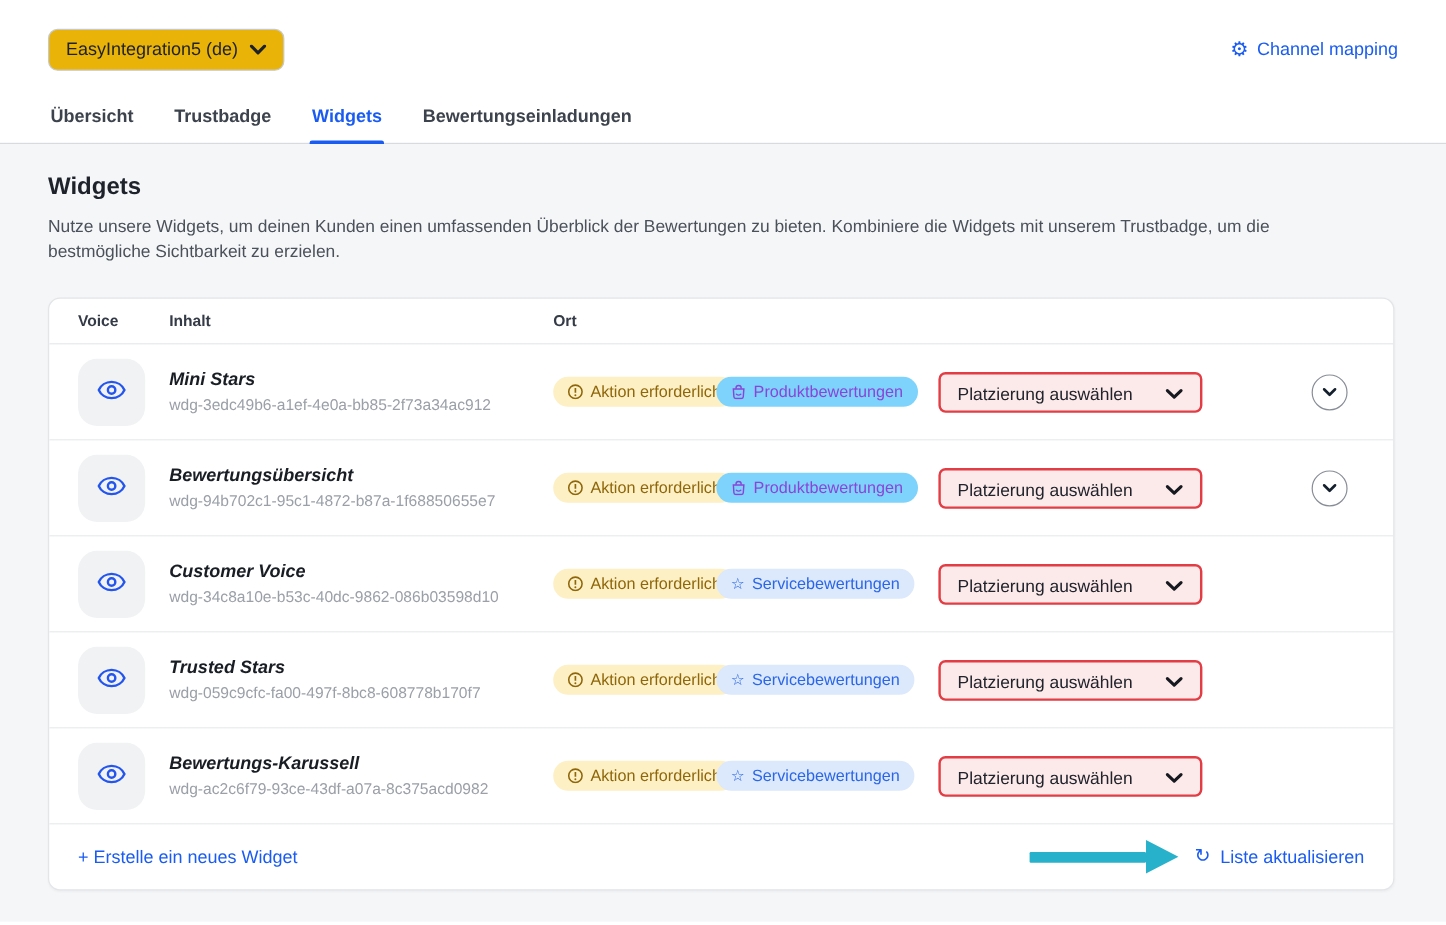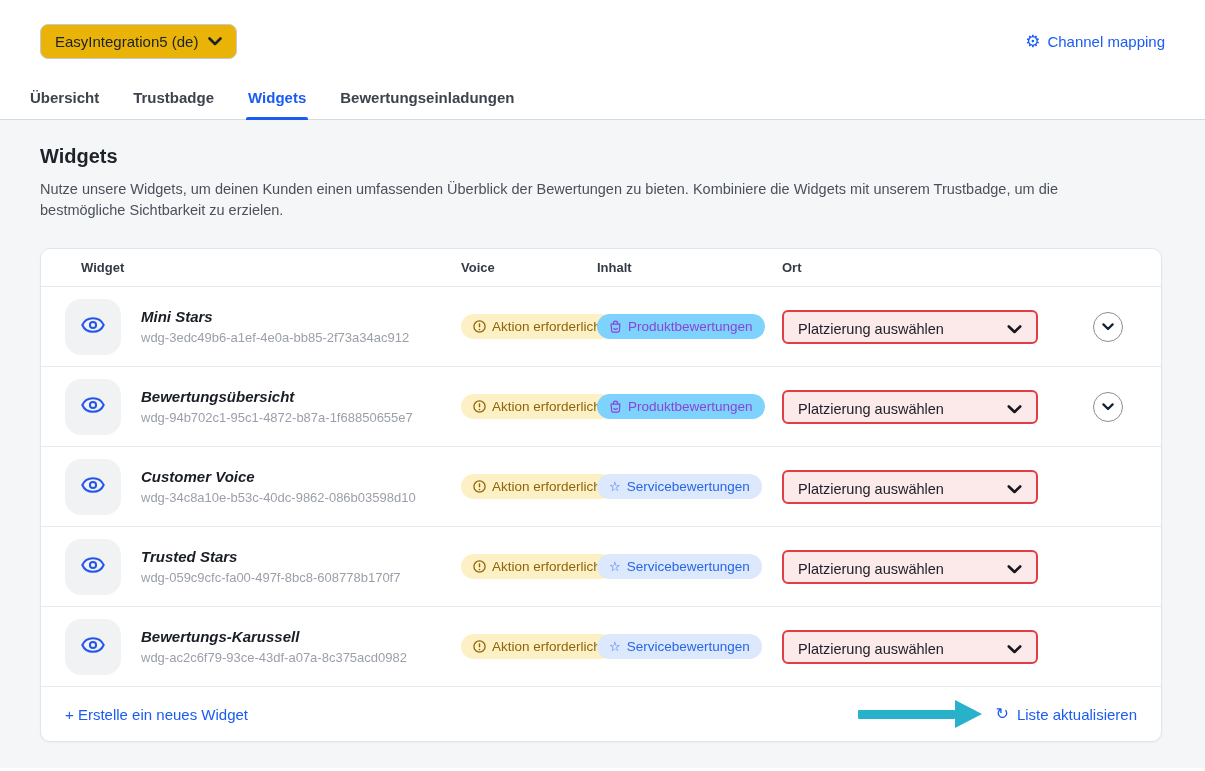--- a/index.html
+++ b/index.html
@@ -7,21 +7,21 @@
   body { font-family:"Liberation Sans", sans-serif; background:#ffffff; color:#1f242c; }
 
   
   .topbar { display:flex; justify-content:space-between; align-items:center; padding:24px 40px 0 40px; background:#fff; }
   .channel-btn { display:inline-flex; align-items:center; gap:10px; border:1px solid #c6c9ce; border-radius:8px; background:#eab308; padding:8px 14px; font-size:15px; color:#1c212a; cursor:pointer; }
   .channel-btn svg { display:block; }
   .mapping-link { display:inline-flex; align-items:center; gap:7px; color:#1a5cf2; font-size:15px; cursor:pointer; }
   .gear { font-size:17px; line-height:1; }
 
   
-  .tabs { display:flex; gap:30px; padding:0 28px; margin-top:30px; border-bottom:1px solid #d8dade; background:#fff; }
+  .tabs { display:flex; gap:30px; padding:0 40px; margin-top:30px; border-bottom:1px solid #d8dade; background:#fff; }
   .tab { font-size:15px; font-weight:700; color:#3d434d; padding:0 2px 13px 2px; cursor:pointer; position:relative; }
   .tab.active { color:#1a5cf2; }
   .tab.active::after { content:""; position:absolute; left:0; right:0; bottom:-1px; height:3px; background:#1a5cf2; border-radius:2px 2px 0 0; }
 
   
   .content { background:#f5f6f8; padding:25px 40px 26px 40px; min-height:646px; }
   .page-title { font-size:20px; font-weight:700; color:#1d222b; }
   .page-desc { margin-top:11px; font-size:14.5px; line-height:1.45; color:#4b515a; max-width:1105px; }
 
   
@@ -34,21 +34,21 @@
   .w-name { font-size:15px; font-weight:700; color:#191d24;font-style:italic; }
   .w-id { font-size:13px; color:#9ba0a8; margin-top:5px; }
 
   .badge { display:inline-flex; align-items:center; gap:6px; padding:5px 12px; border-radius:999px; font-size:13.5px; white-space:nowrap; }
   .badge-status { background:#fdf0c5; color:#8f660a; }
   .badge-product { background:#7dd3fc; color:#8b44d7; }
   .badge-service { background:#dce8fb; color:#2966e8; }
   .badge .bicon { display:inline-flex; line-height:1; }
   .star-glyph { font-size:13px; }
 
-  .placement { width:256px; height:34px; border:2px solid #e23c44; background:#fce9e9; border-radius:6px; display:flex; align-items:center; justify-content:space-between; padding:4px 14px 0 14px; font-size:14.5px; color:#20232b; cursor:pointer; }
+  .placement { width:220px; height:34px; border:2px solid #e23c44; background:#fce9e9; border-radius:6px; display:flex; align-items:center; justify-content:space-between; padding:4px 14px 0 14px; font-size:14.5px; color:#20232b; cursor:pointer; }
   .expand-btn { width:30px; height:30px; border-radius:50%; border:1px solid #878d96; background:#fff; display:flex; align-items:center; justify-content:center; cursor:pointer; justify-self:end; margin-right:14px; }
 
   
   .card-footer { display:flex; justify-content:space-between; align-items:center; padding:13px 24px; }
   .link { color:#1a5cf2; font-size:15px; cursor:pointer; text-decoration:none; }
   .refresh-wrap { display:flex; align-items:center; gap:8px; }
   .refresh-glyph { color:#1a5cf2; font-size:16px; line-height:1; }
   .annot-arrow { display:flex; align-items:center; margin-right:6px; }
   .arrow-shaft { width:97px; height:9px; background:#27b1ca; border-radius:1px; }
   .arrow-head { width:0; height:0; border-top:14px solid transparent; border-bottom:14px solid transparent; border-left:27px solid #27b1ca; }
@@ -78,21 +78,20 @@
   <div class="tab">Bewertungseinladungen</div>
 </div>
 
 <div class="content">
   <div class="page-title">Widgets</div>
   <div class="page-desc">Nutze unsere Widgets, um deinen Kunden einen umfassenden Überblick der Bewertungen zu bieten. Kombiniere die Widgets mit unserem Trustbadge, um die bestmögliche Sichtbarkeit zu erzielen.</div>
 
   <div class="card">
 
     <div class="grid-cols thead">
-      <div class="th-widget">Widget</div>
       <div>Voice</div>
       <div>Inhalt</div>
       <div>Ort</div>
       <div></div>
     </div>
 
     <div class="grid-cols row">
       <div>
         <button class="eye-btn">
           <span>

